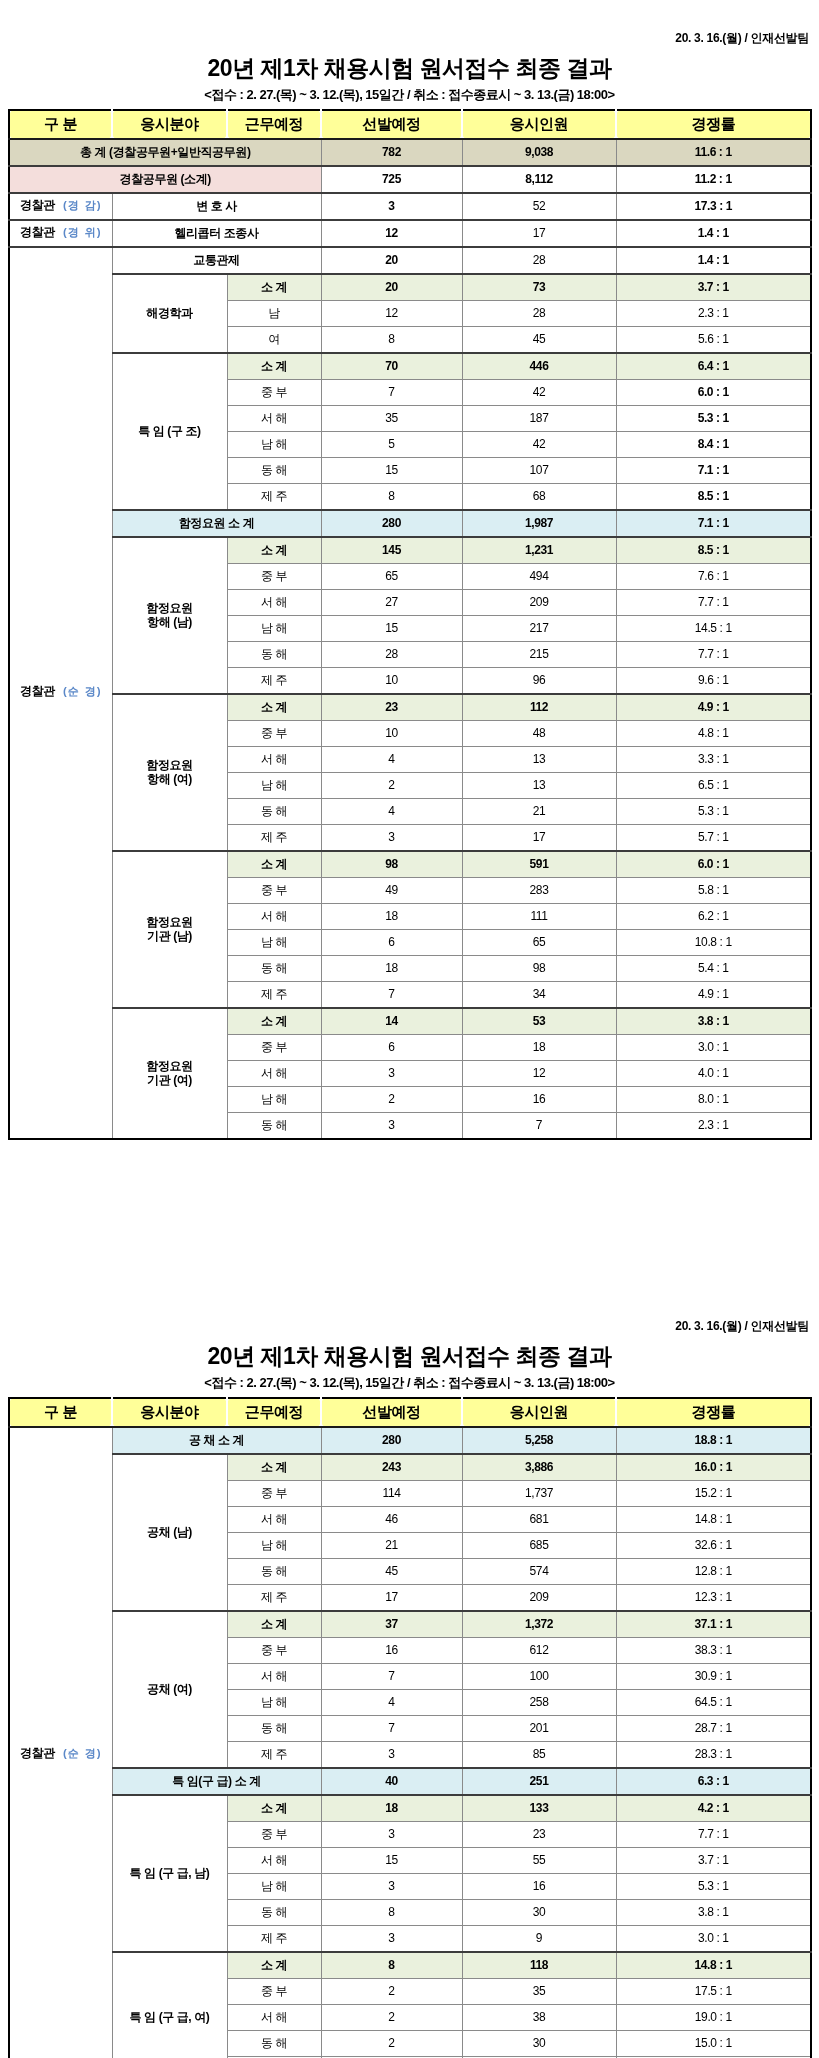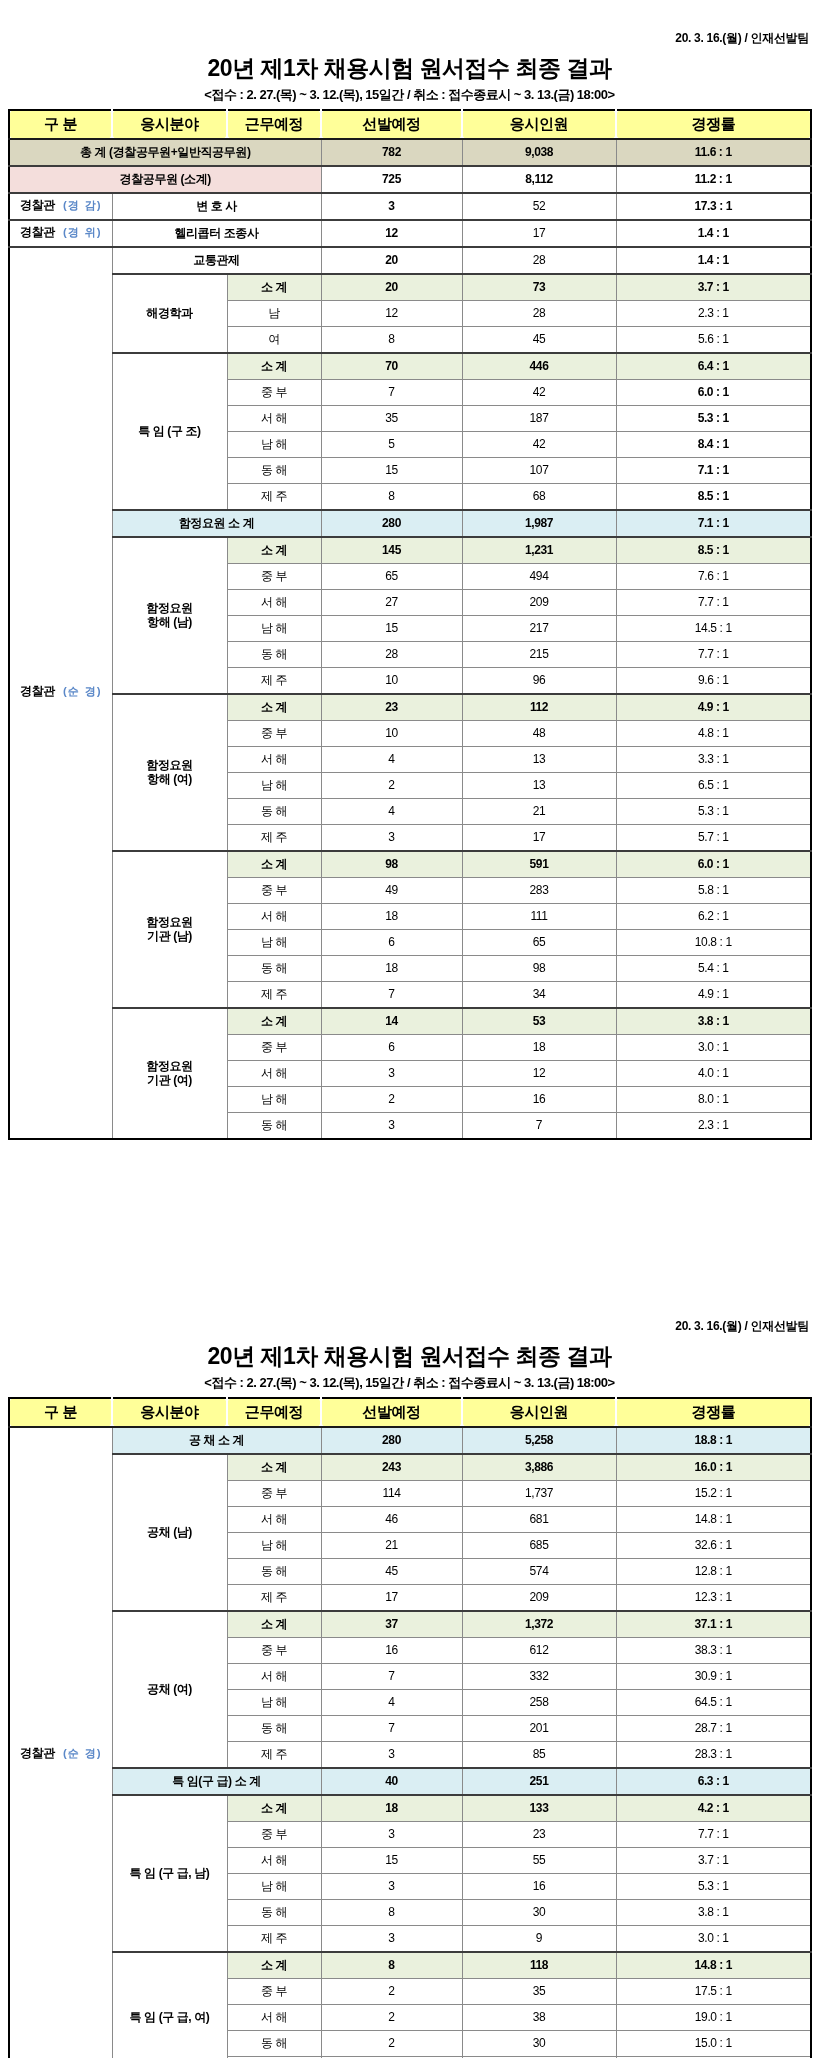--- a/index.html
+++ b/index.html
@@ -422,21 +422,21 @@
         </tr>
         <tr class="k-data">
           <td class="c-reg">중 부</td>
           <td class="c-val">16</td>
           <td class="c-val">612</td>
           <td class="c-val">38.3 : 1</td>
         </tr>
         <tr class="k-data">
           <td class="c-reg">서 해</td>
           <td class="c-val">7</td>
-          <td class="c-val">332</td>
+          <td class="c-val">100</td>
           <td class="c-val">30.9 : 1</td>
         </tr>
         <tr class="k-data">
           <td class="c-reg">남 해</td>
           <td class="c-val">4</td>
           <td class="c-val">258</td>
           <td class="c-val">64.5 : 1</td>
         </tr>
         <tr class="k-data">
           <td class="c-reg">동 해</td>

